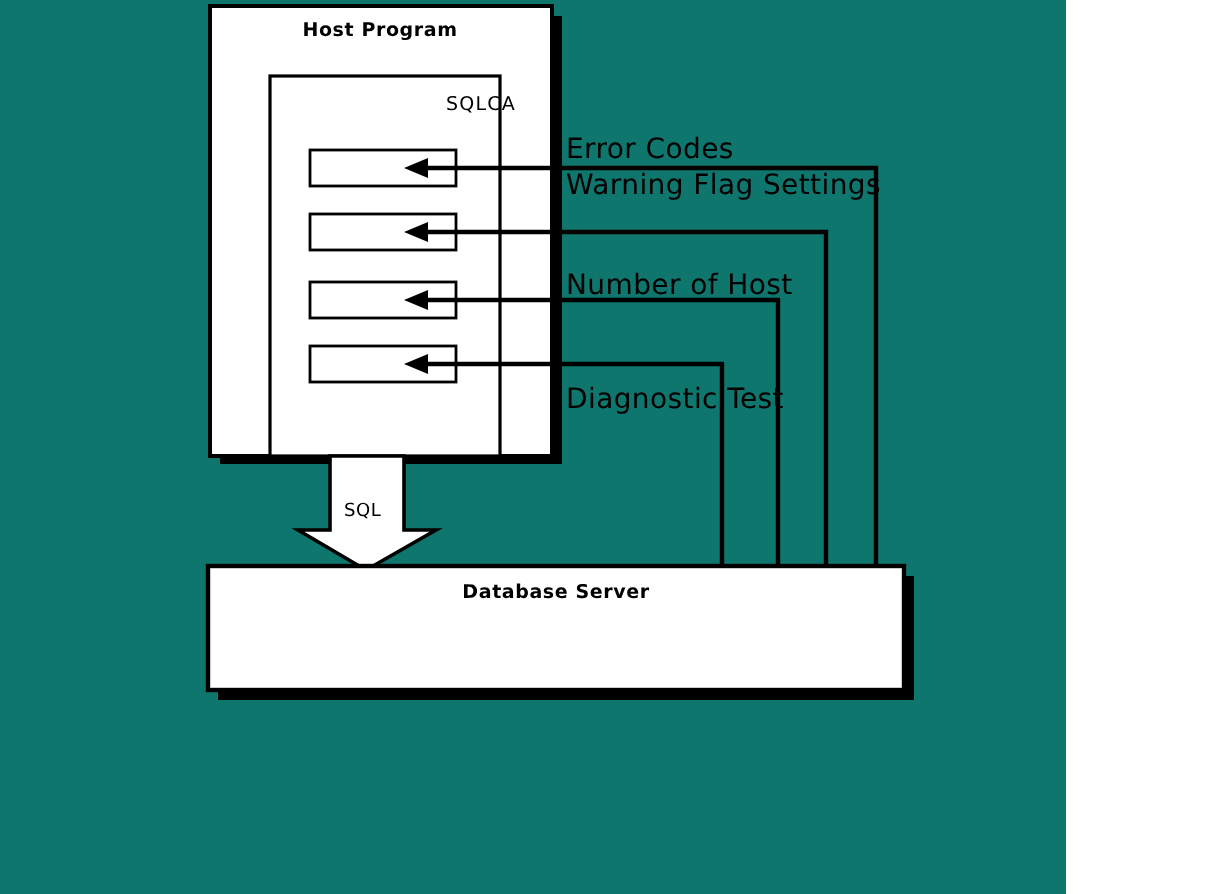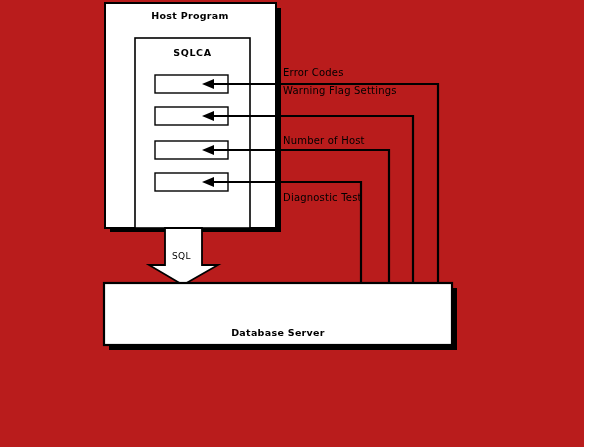--- a/index.html
+++ b/index.html
@@ -5,23 +5,23 @@
   html, body {
     margin: 0;
     padding: 0;
     background: #ffffff;
   }
   body {
     font-family: "DejaVu Sans", sans-serif;
   }
   #canvas {
     position: relative;
-    width: 584px;
+    width: 533px;
     height: 447px;
-    background: #b91c1c;
+    background: #0f766e;
     overflow: hidden;
   }
   #canvas svg {
     position: absolute;
     left: 0;
     top: 0;
   }
   .diagram-label {
     position: absolute;
     font-family: "DejaVu Sans", sans-serif;
@@ -37,40 +37,41 @@
     font-size: 9.5px;
     font-weight: bold;
     letter-spacing: 0.3px;
   }
   .lbl-sqlca {
     left: 135px;
     top: 48px;
     width: 115px;
     text-align: center;
     font-size: 9.5px;
-    font-weight: bold;
+    font-weight: normal;
     letter-spacing: 0.6px;
+    padding-left: 48px;
   }
   .lbl-dbserver {
     left: 104px;
-    top: 328px;
+    top: 292px;
     width: 348px;
     text-align: center;
     font-size: 9.5px;
     font-weight: bold;
     letter-spacing: 0.3px;
   }
   .lbl-sql {
     left: 172px;
     top: 252px;
     font-size: 9px;
     letter-spacing: 0.3px;
   }
   .lbl-flow {
-    font-size: 10px;
+    font-size: 14px;
     letter-spacing: 0.2px;
   }
   .f0 { left: 283px; top: 68px; }
   .f1 { left: 283px; top: 86px; }
   .f2 { left: 283px; top: 136px; }
   .f3 { left: 283px; top: 167px; margin-top: 26px; }
 </style>
 </head>
 <body>
 

